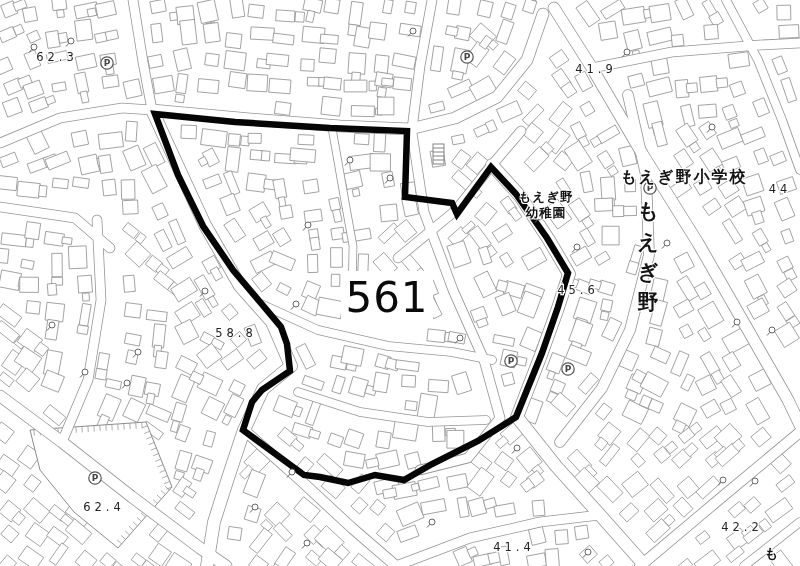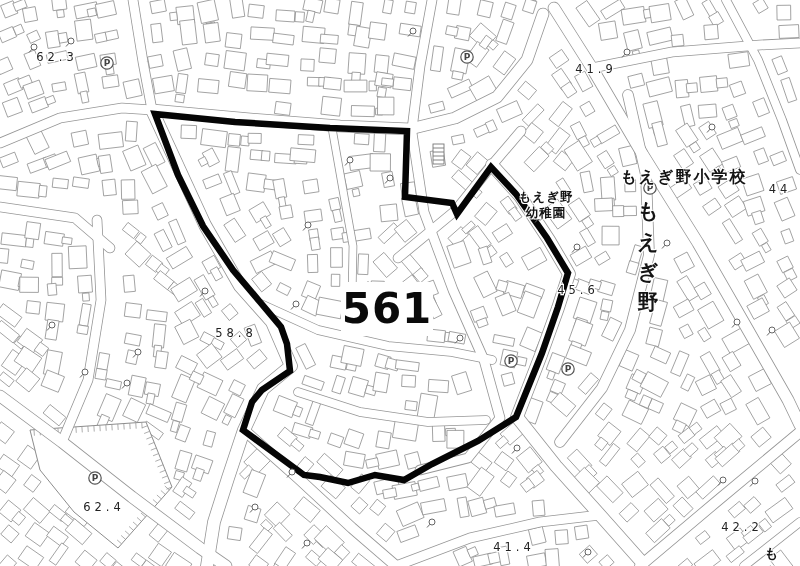--- a/index.html
+++ b/index.html
@@ -6,22 +6,22 @@
   .map-root{
     position:relative;width:800px;height:566px;overflow:hidden;background:#fff;
     font-family:"DejaVu Sans","Liberation Sans",sans-serif;
   }
   .map-root svg{position:absolute;left:0;top:0;}
   .overlay-label{
     position:absolute;color:#141414;white-space:nowrap;
     text-shadow:-1px -1px 0 #fff,1px -1px 0 #fff,-1px 1px 0 #fff,1px 1px 0 #fff,0 0 2px #fff;
   }
   .district-number{
-    left:341px;top:282px;width:92px;height:54px;background:#fff;
-    font-size:42px;font-weight:bold;line-height:54px;text-align:center;
+    left:341px;top:271px;width:92px;height:54px;background:#fff;
+    font-size:42px;font-weight:normal;line-height:54px;text-align:center;
     letter-spacing:1px;color:#0a0a0a;text-shadow:none;
   }
   .school-label{left:676px;top:167px;transform:translateX(-50%);
     font-size:16px;font-weight:bold;letter-spacing:2px;margin-left:8px;}
   .kinder-label{left:546px;top:189px;transform:translateX(-50%);
     font-size:12.5px;font-weight:600;letter-spacing:1px;line-height:16px;text-align:center;}
   .vertical-label{writing-mode:vertical-rl;text-orientation:upright;}
   .town-label{left:634px;top:186px;font-size:21px;font-weight:bold;letter-spacing:6px;}
   .edge-label{left:763px;top:537px;font-size:13.5px;font-weight:600;letter-spacing:2px;}
 </style>

